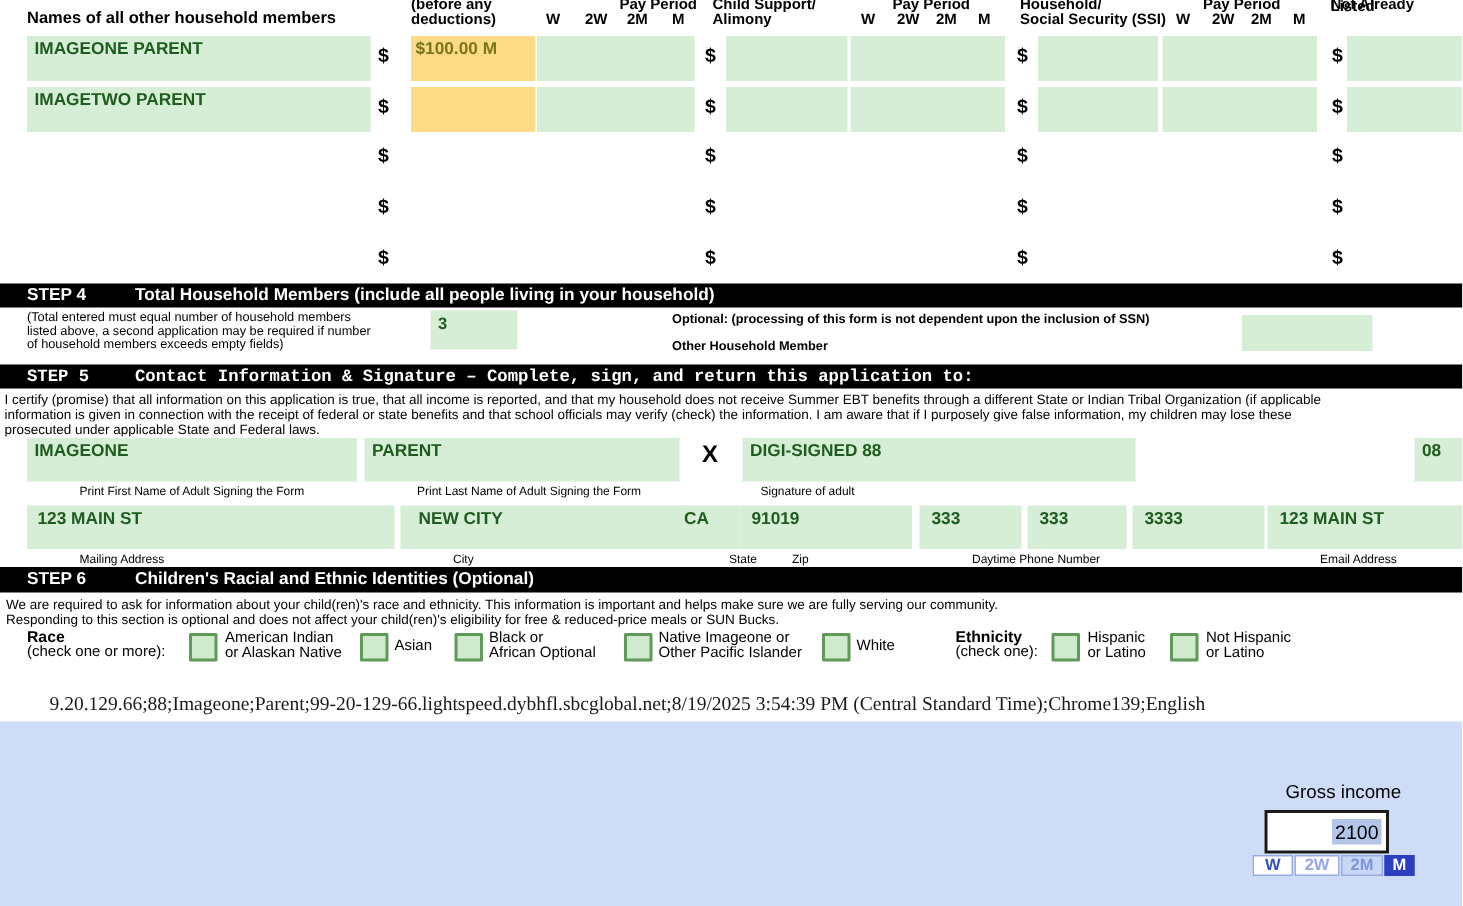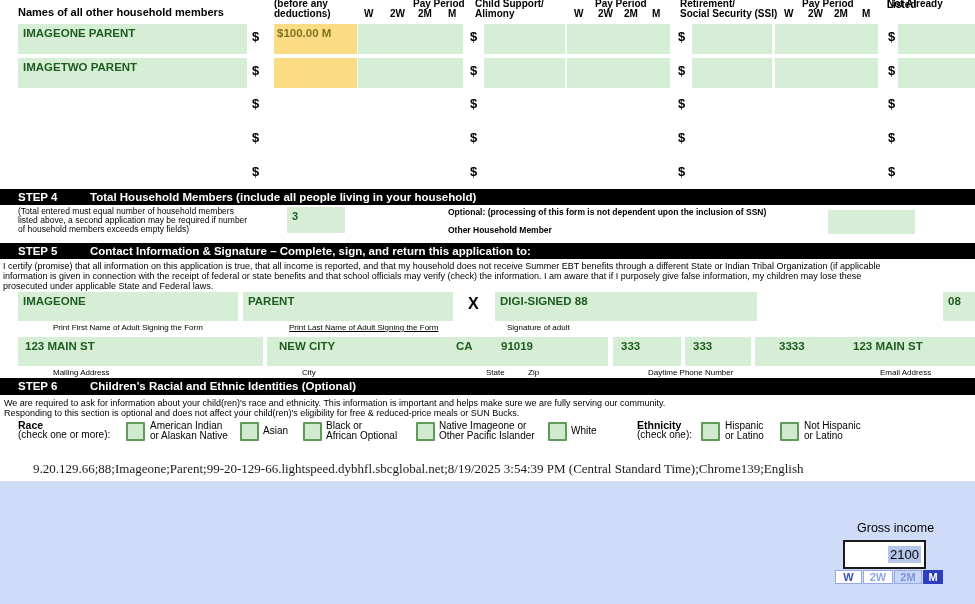--- a/index.html
+++ b/index.html
@@ -43,21 +43,21 @@
 
   <div class="abs hdr" style="left:475px;top:-1px;">Child Support/</div>
   <div class="abs hdr" style="left:475px;top:9px;">Alimony</div>
 
   <div class="abs hdr" style="left:595px;top:-1px;">Pay Period</div>
   <div class="abs hdr" style="left:574px;top:9px;">W</div>
   <div class="abs hdr" style="left:598px;top:9px;">2W</div>
   <div class="abs hdr" style="left:624px;top:9px;">2M</div>
   <div class="abs hdr" style="left:652px;top:9px;">M</div>
 
-  <div class="abs hdr" style="left:680px;top:-1px;">Retirement/</div>
+  <div class="abs hdr" style="left:680px;top:-1px;">Household/</div>
   <div class="abs hdr" style="left:680px;top:9px;">Social Security (SSI)</div>
 
   <div class="abs hdr" style="left:802px;top:-1px;">Pay Period</div>
   <div class="abs hdr" style="left:784px;top:9px;">W</div>
   <div class="abs hdr" style="left:808px;top:9px;">2W</div>
   <div class="abs hdr" style="left:834px;top:9px;">2M</div>
   <div class="abs hdr" style="left:862px;top:9px;">M</div>
 
   <div class="abs hdr" style="left:887px;top:-1px;">Not Already</div>
   <div class="abs hdr" style="left:887px;top:0;text-align:right;">Listed</div>
@@ -106,47 +106,47 @@
     <span class="ttl">Total Household Members (include all people living in your household)</span>
   </div>
   <div class="abs tiny" style="left:18px;top:207px;">(Total entered must equal number of household members</div>
   <div class="abs tiny" style="left:18px;top:216px;">listed above, a second application may be required if number</div>
   <div class="abs tiny" style="left:18px;top:225px;">of household members exceeds empty fields)</div>
   <div class="abs gbox val" style="left:287px;top:207px;width:53px;height:23px;font-size:11px;">3</div>
   <div class="abs tiny" style="left:448px;top:208px;font-weight:bold;">Optional: (processing of this form is not dependent upon the inclusion of SSN)</div>
   <div class="abs tiny" style="left:448px;top:226px;font-weight:bold;">Other Household Member</div>
   <div class="abs gbox" style="left:828px;top:210px;width:87px;height:24px;"></div>
 
-  <div class="abs bar" style="left:0;top:243px;width:975px;">
+  <div class="abs bar" style="left:0;top:243px;width:975px;font-family:Liberation Mono, monospace;">
     <span class="stp">STEP 5</span>
     <span class="ttl">Contact Information &amp; Signature – Complete, sign, and return this application to:</span>
   </div>
   <div class="abs small9" style="left:3px;top:261px;width:972px;overflow:hidden;">I certify (promise) that all information on this application is true, that all income is reported, and that my household does not receive Summer EBT benefits through a different State or Indian Tribal Organization (if applicable</div>
   <div class="abs small9" style="left:3px;top:271px;width:972px;overflow:hidden;">information is given in connection with the receipt of federal or state benefits and that school officials may verify (check) the information. I am aware that if I purposely give false information, my children may lose these</div>
   <div class="abs small9" style="left:3px;top:281px;width:864px;overflow:hidden;">prosecuted under applicable State and Federal laws.</div>
 
   <div class="abs gbox val" style="left:18px;top:292px;width:215px;height:26px;">IMAGEONE</div>
   <div class="abs gbox val" style="left:243px;top:292px;width:205px;height:26px;">PARENT</div>
   <div class="abs" style="left:468px;top:295px;font-weight:bold;font-size:16px;">X</div>
   <div class="abs gbox val" style="left:495px;top:292px;width:257px;height:26px;">DIGI-SIGNED 88</div>
   <div class="abs gbox val" style="left:943px;top:292px;width:32px;height:26px;">08</div>
 
   <div class="abs lbl8" style="left:18px;top:323px;">Print First Name of Adult Signing the Form</div>
-  <div class="abs lbl8" style="left:254px;top:323px;text-decoration:underline;">Print Last Name of Adult Signing the Form</div>
+  <div class="abs lbl8" style="left:243px;top:323px;">Print Last Name of Adult Signing the Form</div>
   <div class="abs lbl8" style="left:472px;top:323px;">Signature of adult</div>
   <div class="abs lbl8" style="left:941px;top:323px;">Today'</div>
 
   <div class="abs gbox val" style="left:18px;top:337px;width:192px;height:26px;padding-left:7px;">123 MAIN ST</div>
   <div class="abs gbox" style="left:215px;top:337px;width:48px;height:29px;"></div>
   <div class="abs gbox val" style="left:267px;top:337px;width:180px;height:26px;padding-left:12px;">NEW CITY</div>
   <div class="abs gbox val" style="left:451px;top:337px;width:37px;height:26px;">CA</div>
   <div class="abs gbox val" style="left:493px;top:337px;width:107px;height:26px;padding-left:8px;">91019</div>
   <div class="abs gbox val" style="left:613px;top:337px;width:60px;height:26px;padding-left:8px;">333</div>
   <div class="abs gbox val" style="left:685px;top:337px;width:58px;height:26px;padding-left:8px;">333</div>
-  <div class="abs gbox val" style="left:755px;top:337px;width:80px;height:26px;padding-left:24px;">3333</div>
+  <div class="abs gbox val" style="left:755px;top:337px;width:80px;height:26px;padding-left:8px;">3333</div>
   <div class="abs gbox val" style="left:845px;top:337px;width:130px;height:26px;padding-left:8px;">123 MAIN ST</div>
 
   <div class="abs lbl8" style="left:18px;top:368px;">Mailing Address</div>
   <div class="abs lbl8" style="left:267px;top:368px;">City</div>
   <div class="abs lbl8" style="left:451px;top:368px;">State</div>
   <div class="abs lbl8" style="left:493px;top:368px;">Zip</div>
   <div class="abs lbl8" style="left:613px;top:368px;">Daytime Phone Number</div>
   <div class="abs lbl8" style="left:845px;top:368px;">Email Address</div>
 
   <div class="abs bar" style="left:0;top:378px;width:975px;height:17px;">

